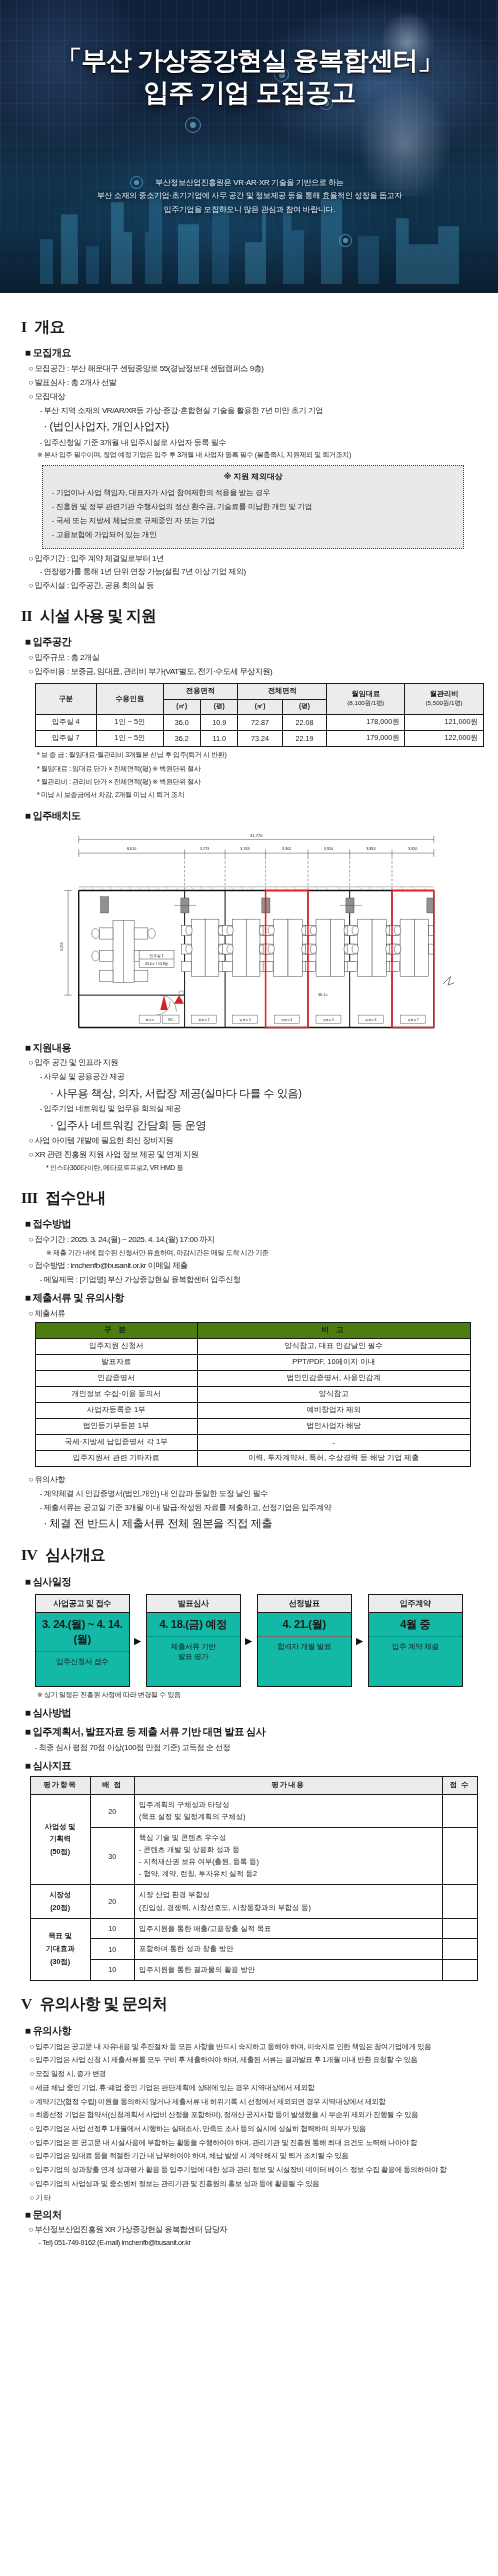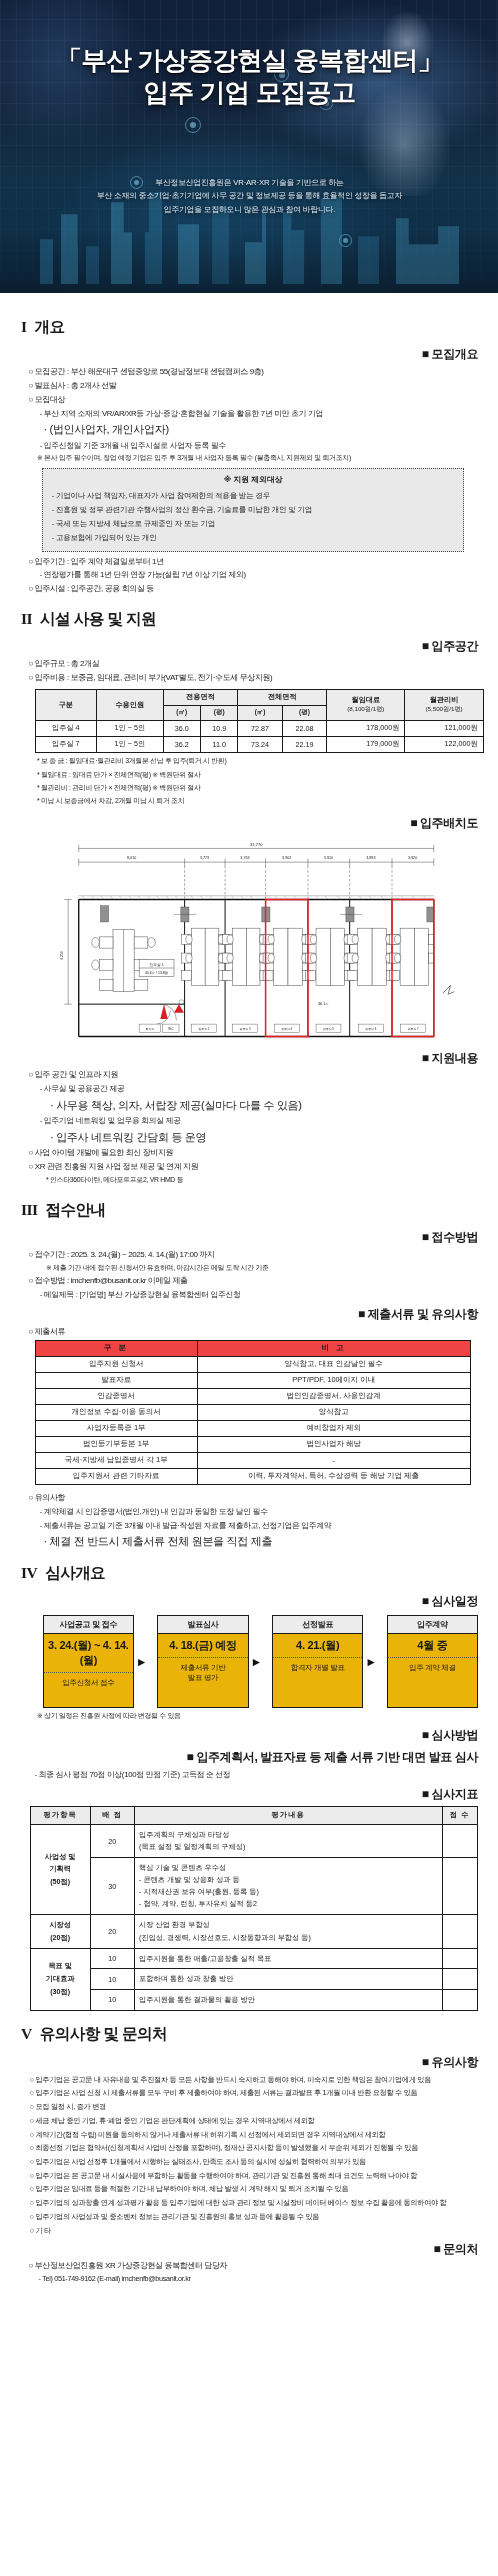--- a/index.html
+++ b/index.html
@@ -96,21 +96,21 @@
   
   .body { padding: 10px 21px 16px 21px; }
 
   .sec-head {
     display:flex; align-items:baseline; gap:8px;
     font-weight:800; font-size:15.6px; letter-spacing:-0.6px;
     margin: 13.7px 0 8.7px 0;
   }
   .sec-head .rn { font-family:"Liberation Serif", serif; font-weight:800; font-size:15.6px; }
 
-  .b1 { font-weight:700; font-size:12px; letter-spacing:-0.4px; margin:5.6px 0 2.5px 3.7px;text-align:right; }
+  .b1 { font-weight:700; font-size:10px; letter-spacing:-0.4px; margin:5.6px 0 2.5px 3.7px; }
   .b1::before { content:"■ "; }
   .lv1 { font-size:8px; letter-spacing:-0.4px; margin:1.9px 0 1.9px 7.5px; line-height:1.5; }
   .lv1::before { content:"○ "; }
   .lv2 { font-size:7.8px; letter-spacing:-0.3px; margin:1.9px 0 1.9px 18.7px; line-height:1.5; }
   .lv2::before { content:"- "; }
   .lv3 { font-size:11px; letter-spacing:-0.3px; margin:1.9px 0 1.9px 29px; line-height:1.5; }
   .lv3::before { content:"· "; }
   .note { font-size:6.9px; letter-spacing:-0.3px; margin:1.9px 0 1.9px 16px; line-height:1.5; }
   .note-star { font-size:6.9px; letter-spacing:-0.3px; margin:2.5px 0 1.9px 16px; line-height:1.55; }
 
@@ -130,38 +130,38 @@
   .tbl-wrap { margin:5px 0 3.7px 13.7px; }
   .t-fee { width: 449px; font-size:7.2px; }
   .t-fee th, .t-fee td { border:0.6px solid #1a1a1a; padding:2.5px 3.1px; text-align:center; }
   .t-fee thead th { background:#ececec; font-weight:700; }
   .t-fee .unit { font-size:6.5px; font-weight:700; }
   .t-fee .rate { font-size:6.2px; font-weight:400; display:block; }
   .t-fee td.num { text-align:right; padding-right:5px; }
 
   .t-doc { width: 436px; font-size:7.5px; margin-left:13.7px;}
   .t-doc th, .t-doc td { border:0.6px solid #1a1a1a; padding:2.5px 3.7px; text-align:center; }
-  .t-doc thead th { background:#ef4444; font-weight:700; letter-spacing:2.5px; }
+  .t-doc thead th { background:#4d7c0f; font-weight:700; letter-spacing:2.5px; }
 
   .t-eval { width: 448px; font-size:7.2px; margin-left:8.7px; }
   .t-eval th, .t-eval td { border:0.6px solid #1a1a1a; padding:3.7px 4.4px; vertical-align:middle; }
   .t-eval thead th { background:#ececec; font-weight:700; text-align:center; letter-spacing:1.2px; }
   .t-eval td.cat { text-align:center; font-weight:600; line-height:1.75; }
   .t-eval td.pts { text-align:center; }
   .t-eval td.desc { text-align:left; line-height:1.7; }
   .t-eval td.score { width:35px; }
 
   
   .plan-wrap { margin:5px 0 2.5px 0; display:flex; justify-content:center; }
   .plan { width:436px; height:206px; background:#fff; position:relative; }
   .plan svg { display:block; }
 
   
   .flow { display:flex; align-items:stretch; margin:5px 0 3.7px 13.7px; gap:0; }
-  .flow-box { width:95px; border:0.6px solid #1a1a1a; background:#eab308;margin-left:8px; }
+  .flow-box { width:95px; border:0.6px solid #1a1a1a; background:#14b8a6; }
   .flow-box .fh { background:#ececec; border-bottom:0.6px solid #1a1a1a; text-align:center; font-weight:700; font-size:8px; padding:3.1px 1.2px; letter-spacing:-0.3px; }
   .flow-box .fd { text-align:center; font-weight:700; font-size:11px; padding:3.7px 1.2px; border-bottom:0.6px dotted #555; letter-spacing:-0.3px;}
   .flow-box .fb { text-align:center; font-size:7.5px; padding:5px 2.5px 7.5px 2.5px; line-height:1.45; letter-spacing:-0.3px; min-height:34px;}
   .flow-arrow { display:flex; align-items:center; justify-content:center; width:16px; font-size:9.3px; color:#111; }
 
   .footnote { font-size:6.9px; letter-spacing:-0.3px; margin:3.1px 0 1.2px 16px; }
 
   
   .v-item { font-size:7.2px; letter-spacing:-0.3px; line-height:1.56; margin:2.5px 0 2.5px 8.7px; padding-left:8px; text-indent:-8px; }
   .v-item::before { content:"○ "; }

